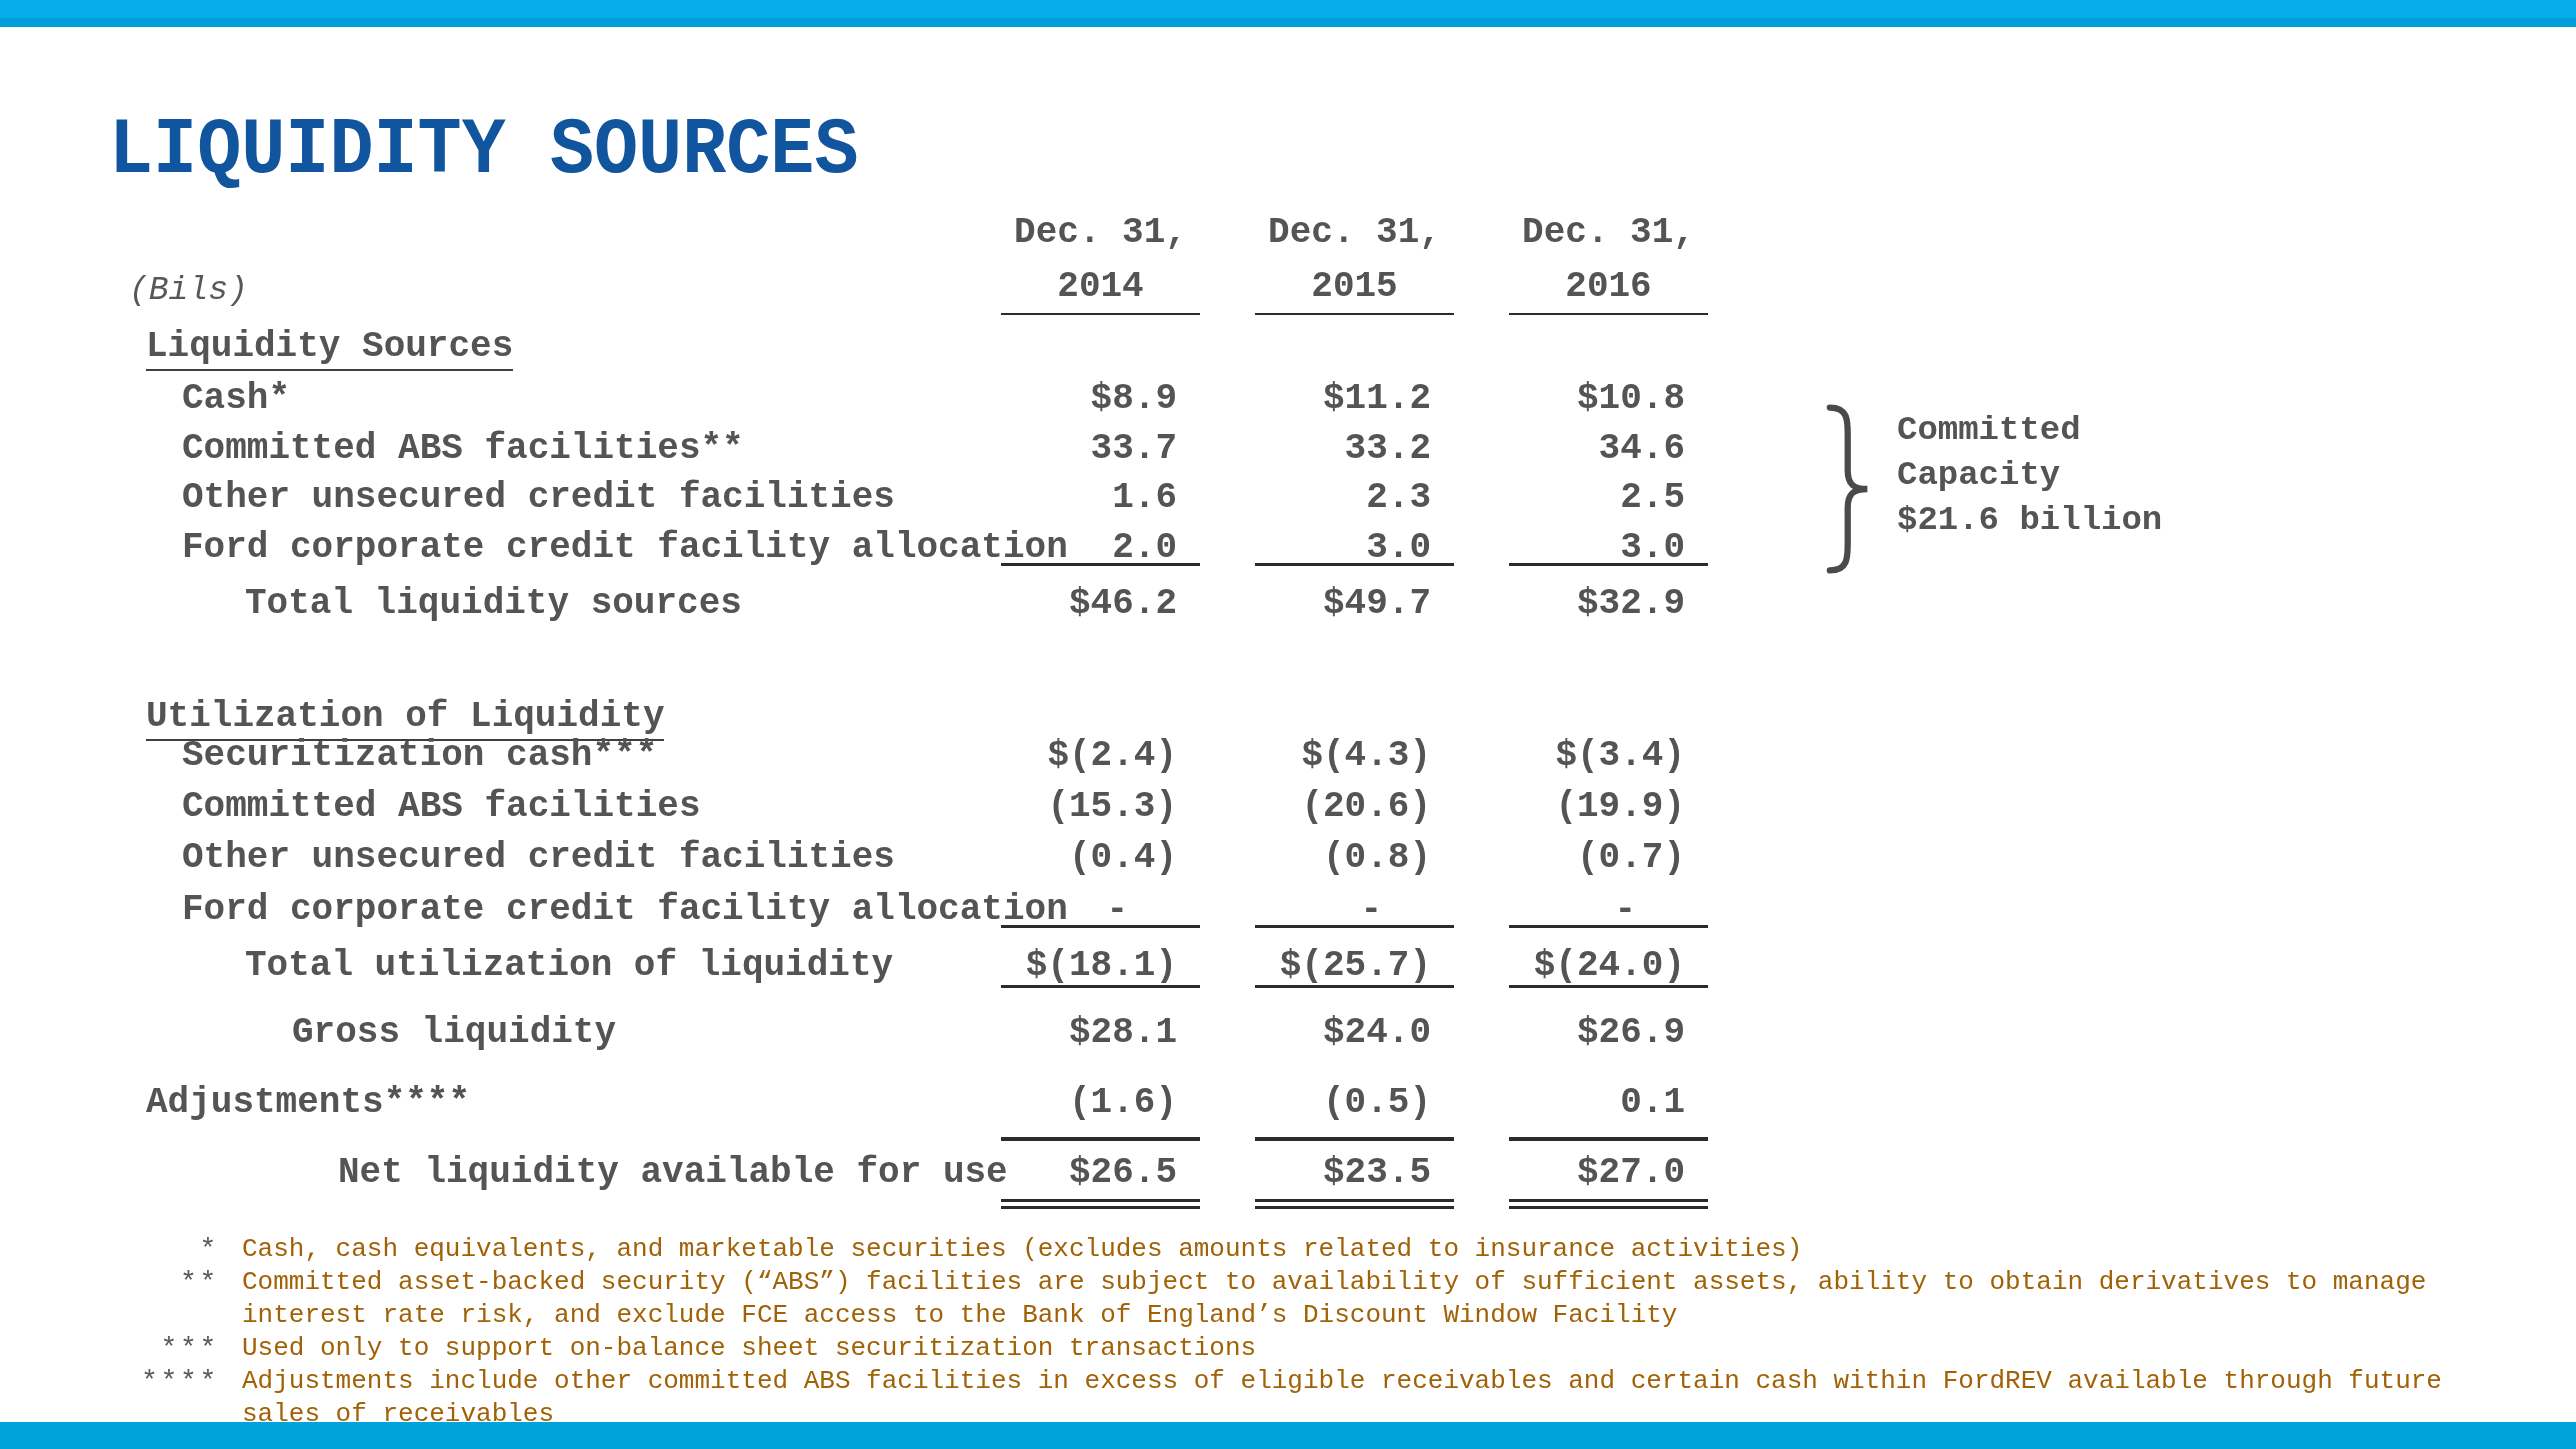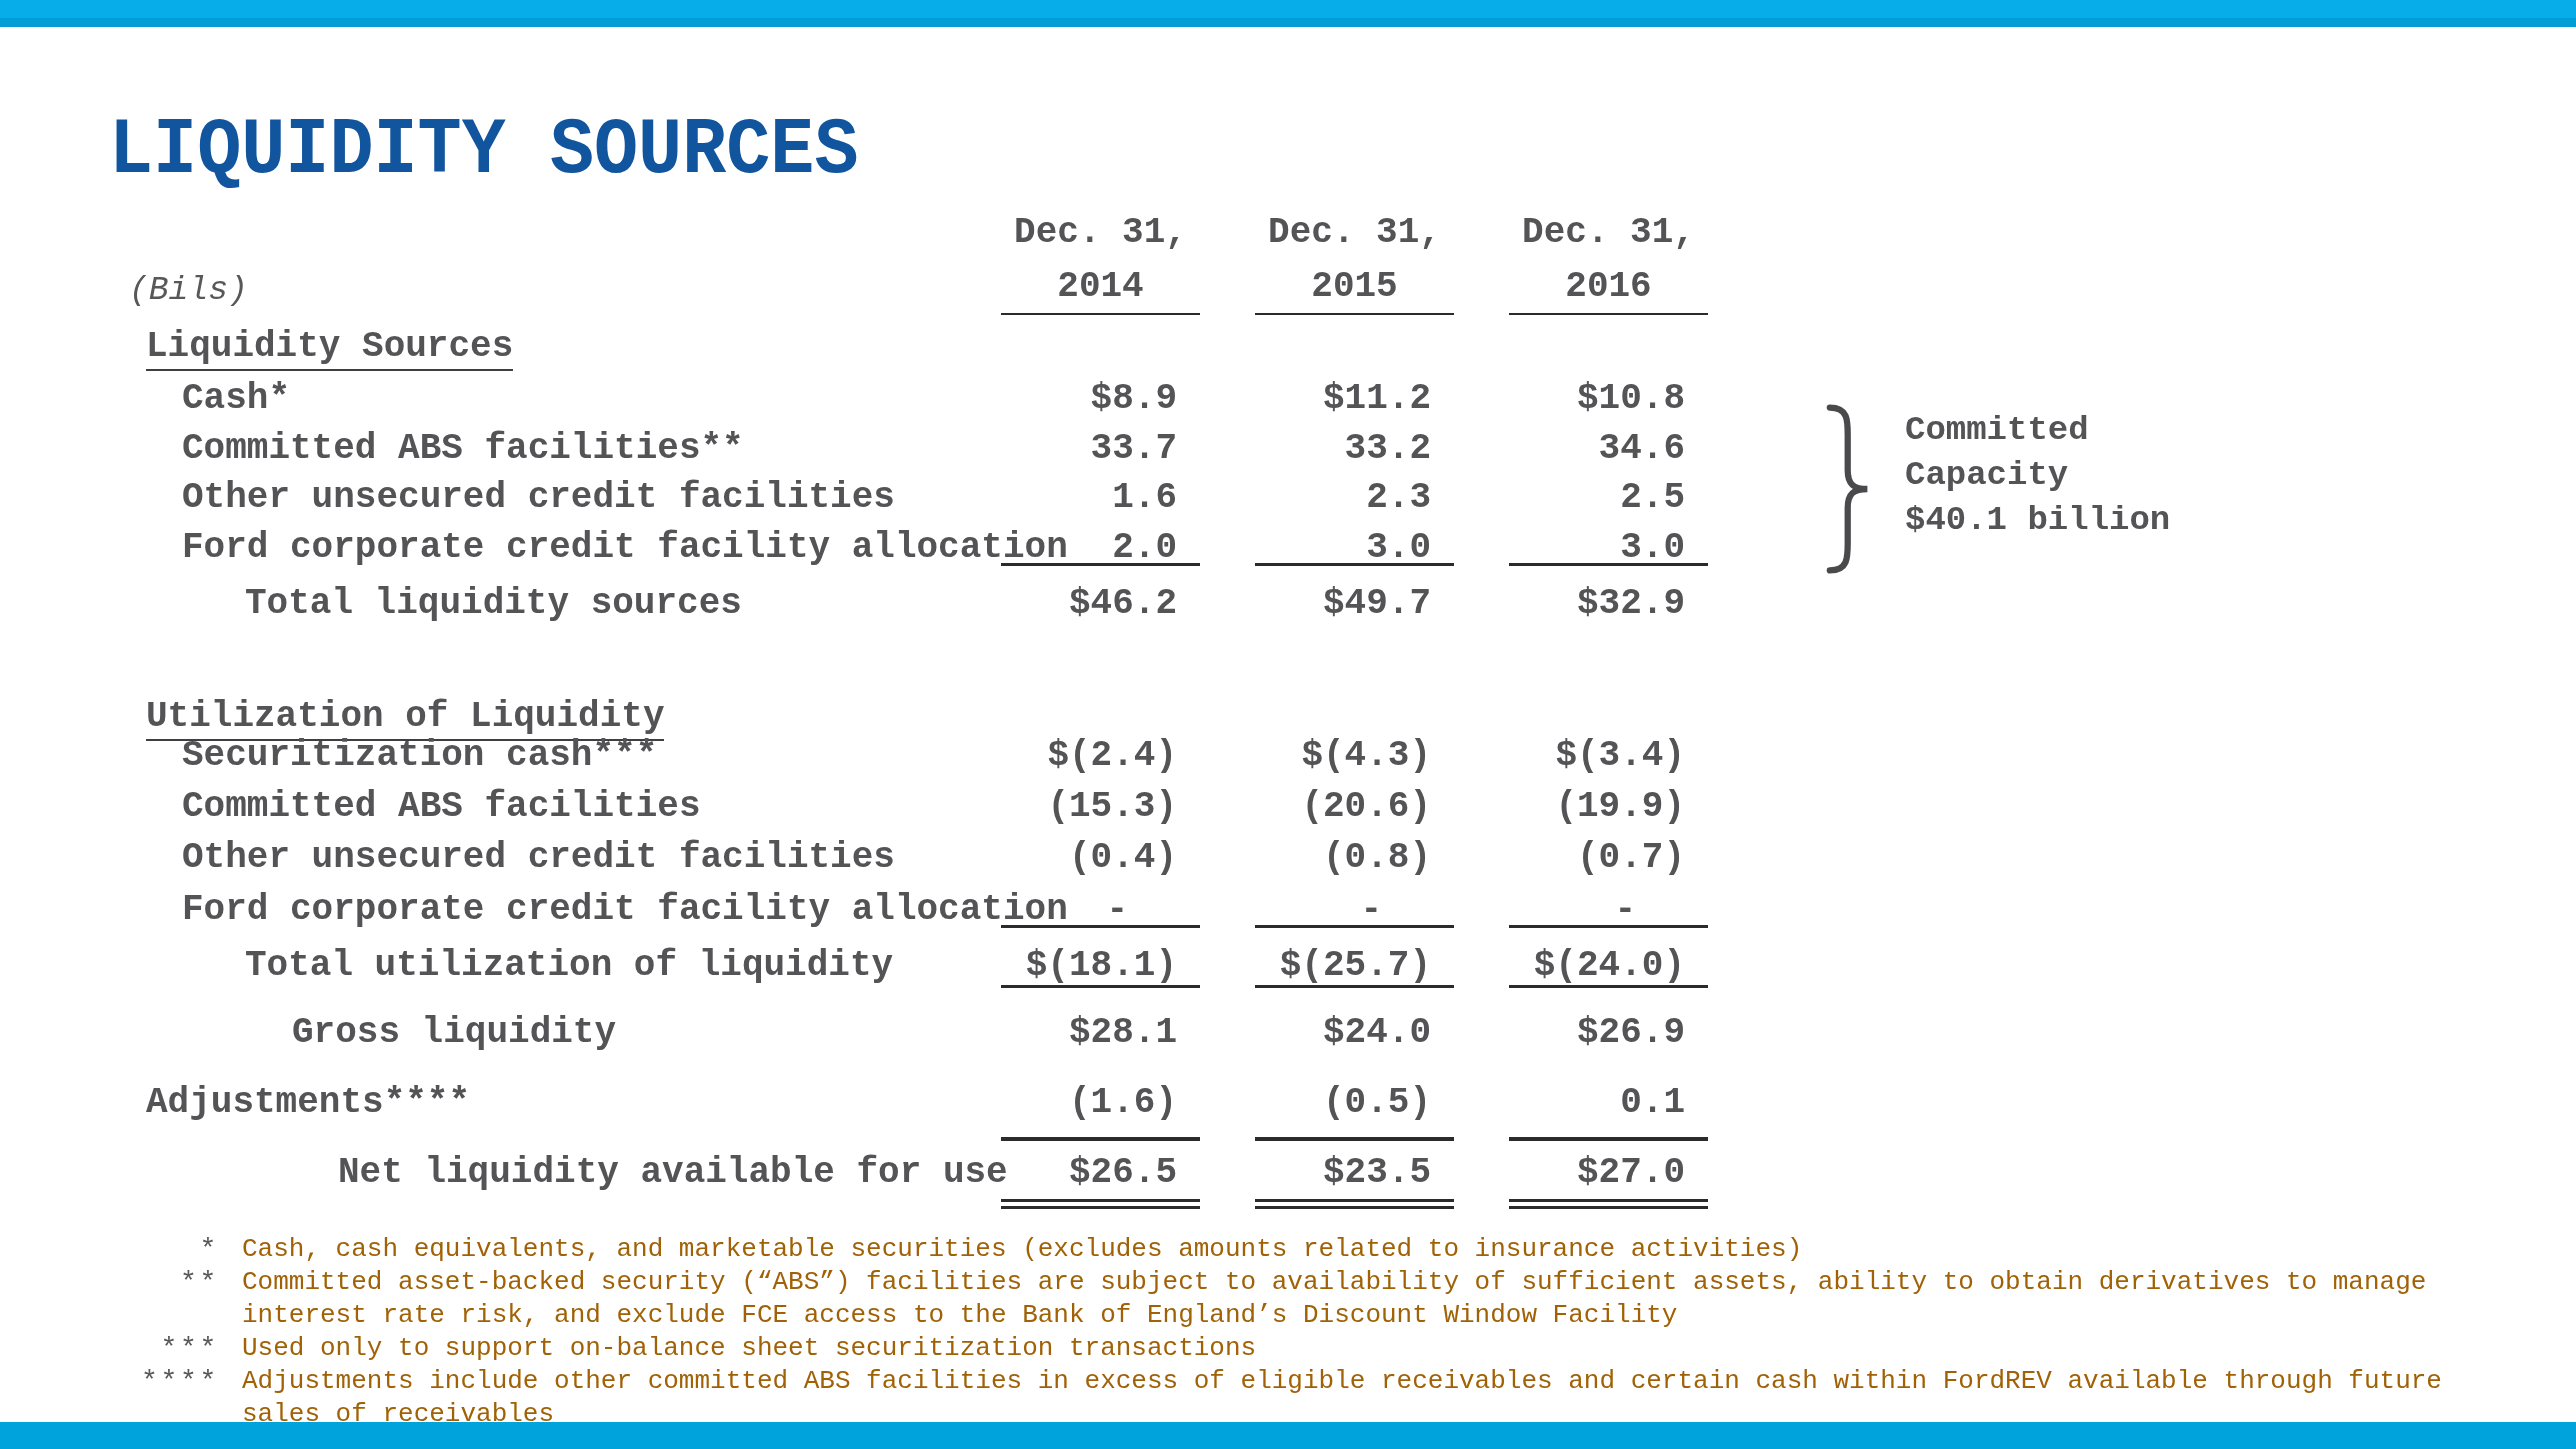--- a/index.html
+++ b/index.html
@@ -43,21 +43,21 @@
   .sechead{padding-top:10.7px;}
   .sechead span{border-bottom:2.7px solid #3f3f41;padding-bottom:2.7px;}
   .rule-b{border-bottom:3.6px solid #2b2b2b;}
   .pt19{padding-top:17px;}
   .pt27{padding-top:24px;}
   .net-v{border-top:4.5px solid #2b2b2b;border-bottom:10.7px double #2b2b2b;padding-top:10.7px;}
   .net-l{padding-top:15px;}
 
   
   .annotation{position:absolute;left:1826px;top:404px;display:flex;align-items:flex-start;}
-  .ann-text{margin-left:32px;margin-top:3.6px;font-size:34px;font-weight:700;color:#545457;line-height:45px;white-space:nowrap;}
+  .ann-text{margin-left:24px;margin-top:3.6px;font-size:34px;font-weight:700;color:#545457;line-height:45px;white-space:nowrap;}
 
   
   .footnotes{position:absolute;left:0;top:1233px;width:2504px;}
   .fn{display:flex;align-items:flex-start;}
   .fn .m{flex:0 0 219px;width:219px;text-align:right;font-size:28px;color:#59595b;letter-spacing:2.7px;line-height:33px;}
   .fn .t{margin-left:23px;font-size:26px;color:#a16207;line-height:33px;max-width:2218px;}
 </style>
 </head>
 <body>
 
@@ -162,21 +162,21 @@
 
   </div>
 
   <div class="annotation">
     <svg width="47" height="170" viewBox="0 0 52 190">
       <path d="M4,4 C24,4 24,18 24,34 L24,74 C24,90 31,95 46,95 C31,95 24,100 24,116 L24,156 C24,172 24,186 4,186" fill="none" stroke="#4a4a4c" stroke-width="7" stroke-linecap="round"></path>
     </svg>
     <div class="ann-text">
       <div>Committed</div>
       <div>Capacity</div>
-      <div>$40.1 billion</div>
+      <div>$21.6 billion</div>
     </div>
   </div>
 
   <div class="footnotes">
     <div class="fn">
       <div class="m">*</div>
       <div class="t">Cash, cash equivalents, and marketable securities (excludes amounts related to insurance activities)</div>
     </div>
     <div class="fn">
       <div class="m">**</div>

